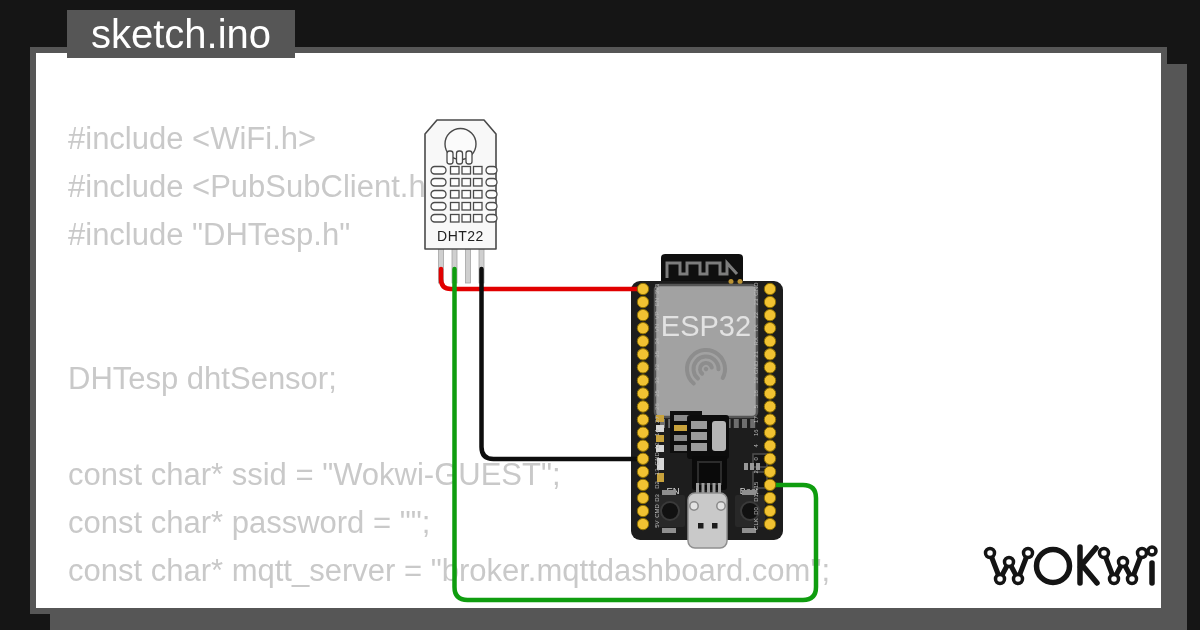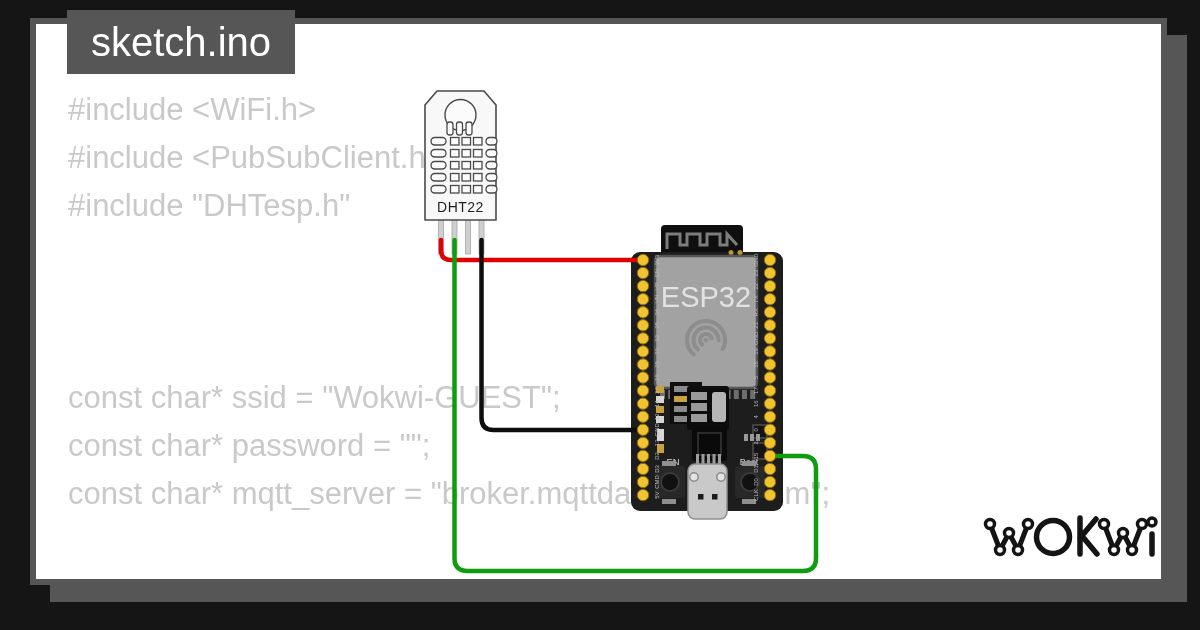--- a/index.html
+++ b/index.html
@@ -1,50 +1,51 @@
 <!DOCTYPE html>
 <html style="--c-background: #151515; --c-frame: #565656; --c-page: #ffffff; --c-code_text: #c9c9c9; --c-tab_text: #ffffff; --c-pin: #f1c232; --c-pin_label: #b9b9b9; --c-board: #1d1d1d; --c-shield: #a2a2a2; --c-logo: #141414;"><head>
 <meta charset="utf-8">
 <style>
   html,body{margin:0;padding:0;}
   body{width:1200px;height:630px;overflow:hidden;font-family:"Liberation Sans",sans-serif;}
   .bg{position:absolute;left:0;top:0;width:1200px;height:630px;background:var(--c-background,#151515);}
   .page{
-    position:absolute;left:30px;top:18px;width:1125px;height:555px;
+    position:absolute;left:30px;top:47px;width:1125px;height:555px;
     background:var(--c-page,#ffffff);
     border:6px solid var(--c-frame,#565656);
     box-shadow:20px 17px 0 0 var(--c-frame,#565656);
     overflow:hidden;
   }
   .code{position:absolute;left:32px;top:62px;width:560px;}
   .code-line{
     height:48px;line-height:48px;font-size:31px;white-space:pre;
     color:var(--c-code_text,#c9c9c9);letter-spacing:0px;
   }
   .circuit{position:absolute;left:0;top:0;width:1125px;height:555px;}
   .tab{
-    position:absolute;left:67px;top:10px;height:64px;
+    position:absolute;left:67px;top:10px;height:48px;
     background:var(--c-frame,#565656);
     display:flex;align-items:center;padding:0 24px;
   }
   .tab span{font-size:40px;color:var(--c-tab_text,#ffffff);}
 </style>
 </head>
 <body>
 
 <div class="bg">
 
   <div class="page">
 
     <div class="code">
       <div class="code-line">#include &lt;WiFi.h&gt;</div>
       <div class="code-line">#include &lt;PubSubClient.h&gt;</div>
       <div class="code-line">#include "DHTesp.h"</div>
       <div class="code-line"></div>
       <div class="code-line"></div>
+      <div class="code-line">DHTesp dhtSensor;</div>
       <div class="code-line"></div>
       <div class="code-line">const char* ssid = "Wokwi-GUEST";</div>
       <div class="code-line">const char* password = "";</div>
       <div class="code-line">const char* mqtt_server = "broker.mqttdashboard.com";</div>
     </div>
 
     <svg class="circuit" viewBox="36 36 1125 555">
       <defs>
         <g id="vrow">
           <rect x="431" y="0" width="15" height="7.5" rx="3.7" fill="#fdfdfd" stroke="#4a4a4a" stroke-width="1.3"></rect>

